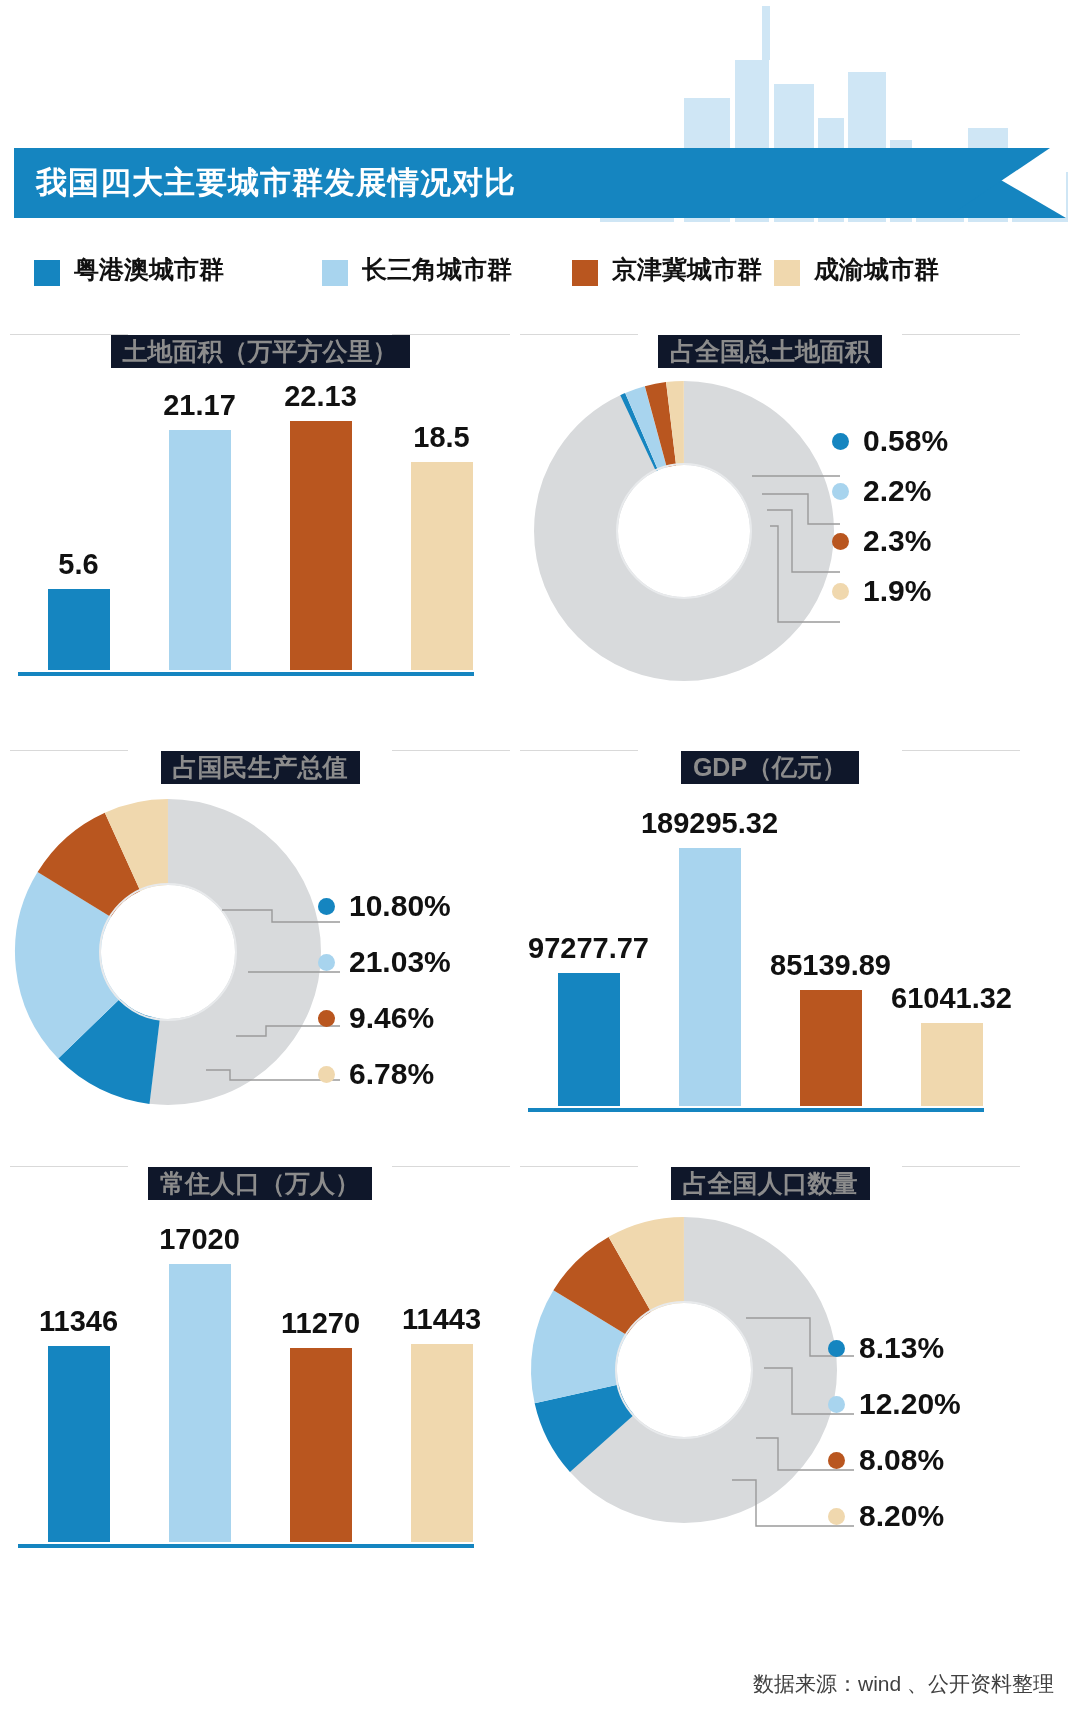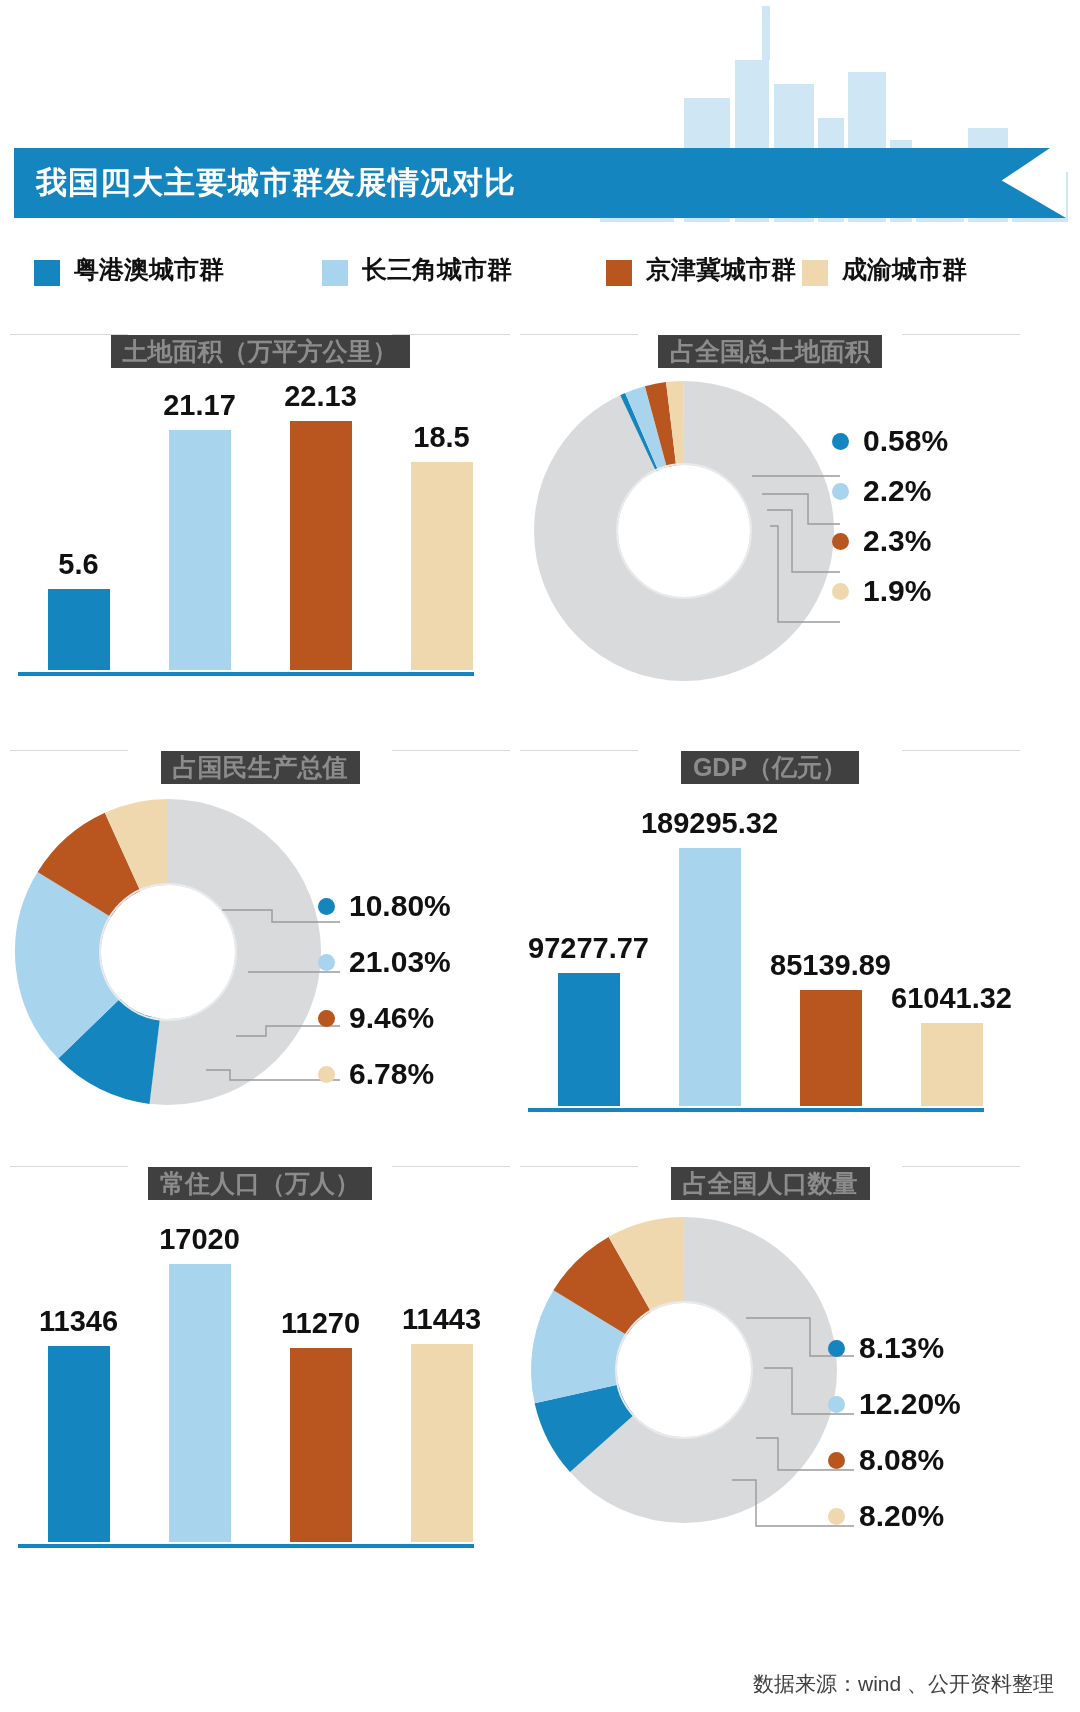--- a/index.html
+++ b/index.html
@@ -52,23 +52,23 @@
     width: 1080px; height: 58px;
     display: flex;
     align-items: center;
   }
   .legend-item {
     display: flex;
     align-items: flex-end;
     margin-left: 32px;
   }
   .legend-item:nth-child(1) { margin-left: 34px; width: 288px; }
-  .legend-item:nth-child(2) { margin-left: 0px; width: 284px; }
+  .legend-item:nth-child(2) { margin-left: 0px; width: 250px; }
   .legend-item:nth-child(3) { margin-left: 0px; width: 196px; }
-  .legend-item:nth-child(4) { margin-left: 0px; }
+  .legend-item:nth-child(4) { margin-left: 6px; }
   .legend-swatch {
     width: 26px; height: 26px;
     margin-right: 14px;
     flex: none;
   }
   .legend-label {
     font-size: 25px;
     color: #111111;
     font-weight: bold;
     white-space: nowrap;
@@ -95,21 +95,21 @@
     background: #d9d9d9;
     width: 118px;
   }
   .panel-title-wrap::before { left: 0; }
   .panel-title-wrap::after { right: 0; }
   .panel-title {
     font-size: 25px;
     color: #8c8c8c;
     font-weight: bold;
     white-space: nowrap;
-    background: #404040;
+    background: #0f172a;
     padding: 0 12px;
     margin-top: 34px;
   }
 
   
   .barchart {
     position: relative;
     height: 300px;
     margin-top: 14px;
   }

